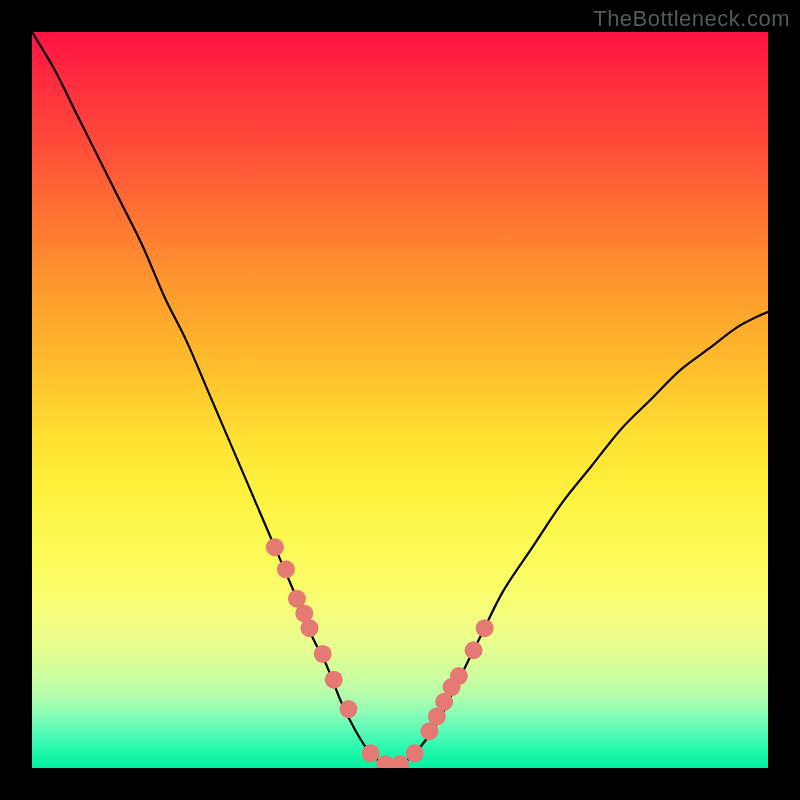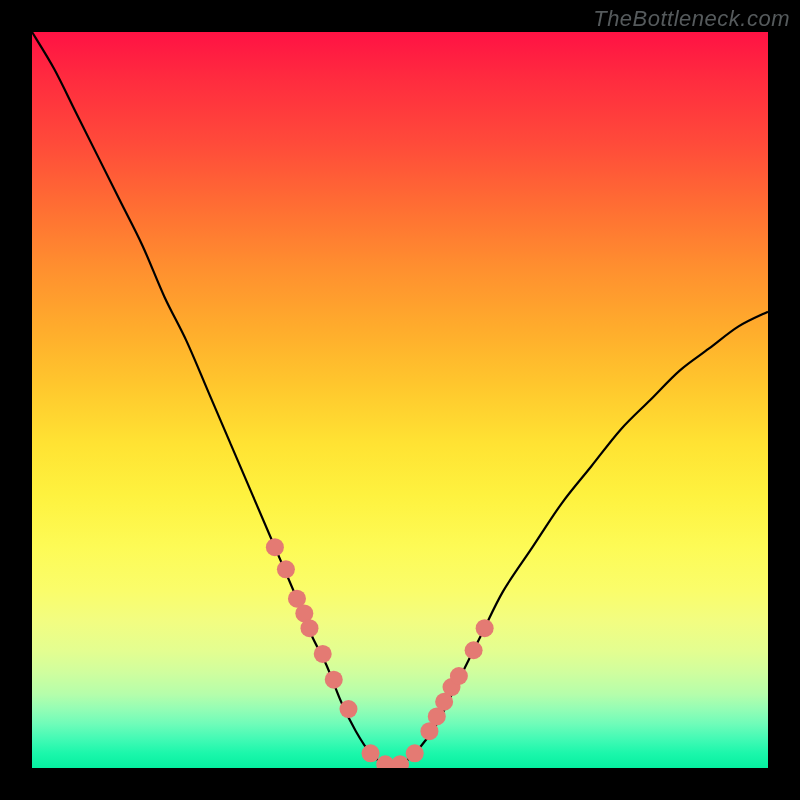--- a/index.html
+++ b/index.html
@@ -49,21 +49,20 @@
   }
   .watermark {
     position: absolute;
     top: 6px;
     right: 10px;
     color: #555a5c;
     font-size: 22px;
     font-weight: 400;
     letter-spacing: 0.5px;
     user-select: none;
-    font-style: italic;
   }
   svg.curve {
     position: absolute;
     left: 0;
     top: 0;
     width: 736px;
     height: 736px;
   }
 </style>
 </head>

